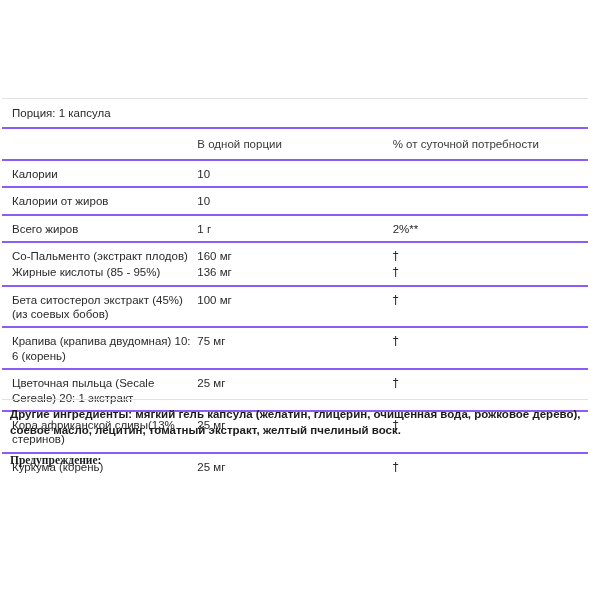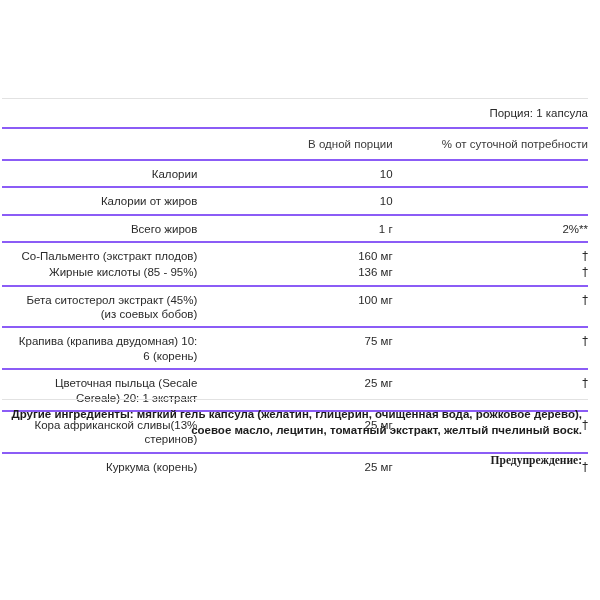--- a/index.html
+++ b/index.html
@@ -14,21 +14,20 @@
     font-family: "Liberation Sans", sans-serif;
     color: #222222;
     -webkit-font-smoothing: antialiased;
   }
 
   .page {
     position: relative;
     width: 508px;
     height: 600px;
     box-sizing: border-box;
-    text-align: right;
   }
 
   
   .facts {
     position: absolute;
     left: 2px;
     top: 98px;
     width: 586px;
     border-collapse: collapse;
     table-layout: fixed;

